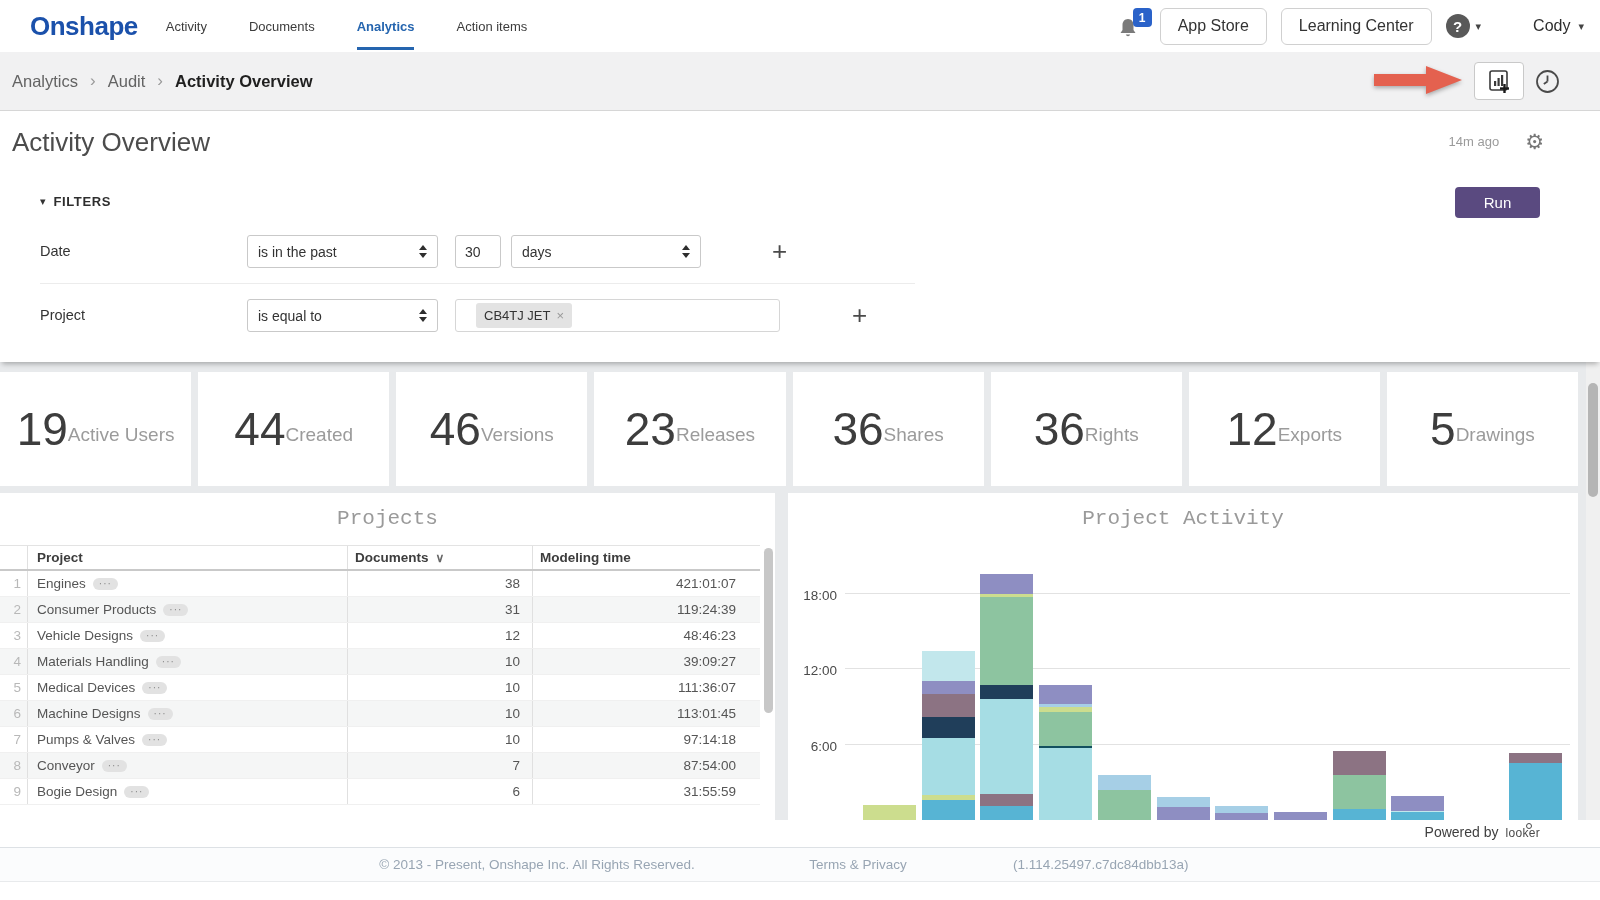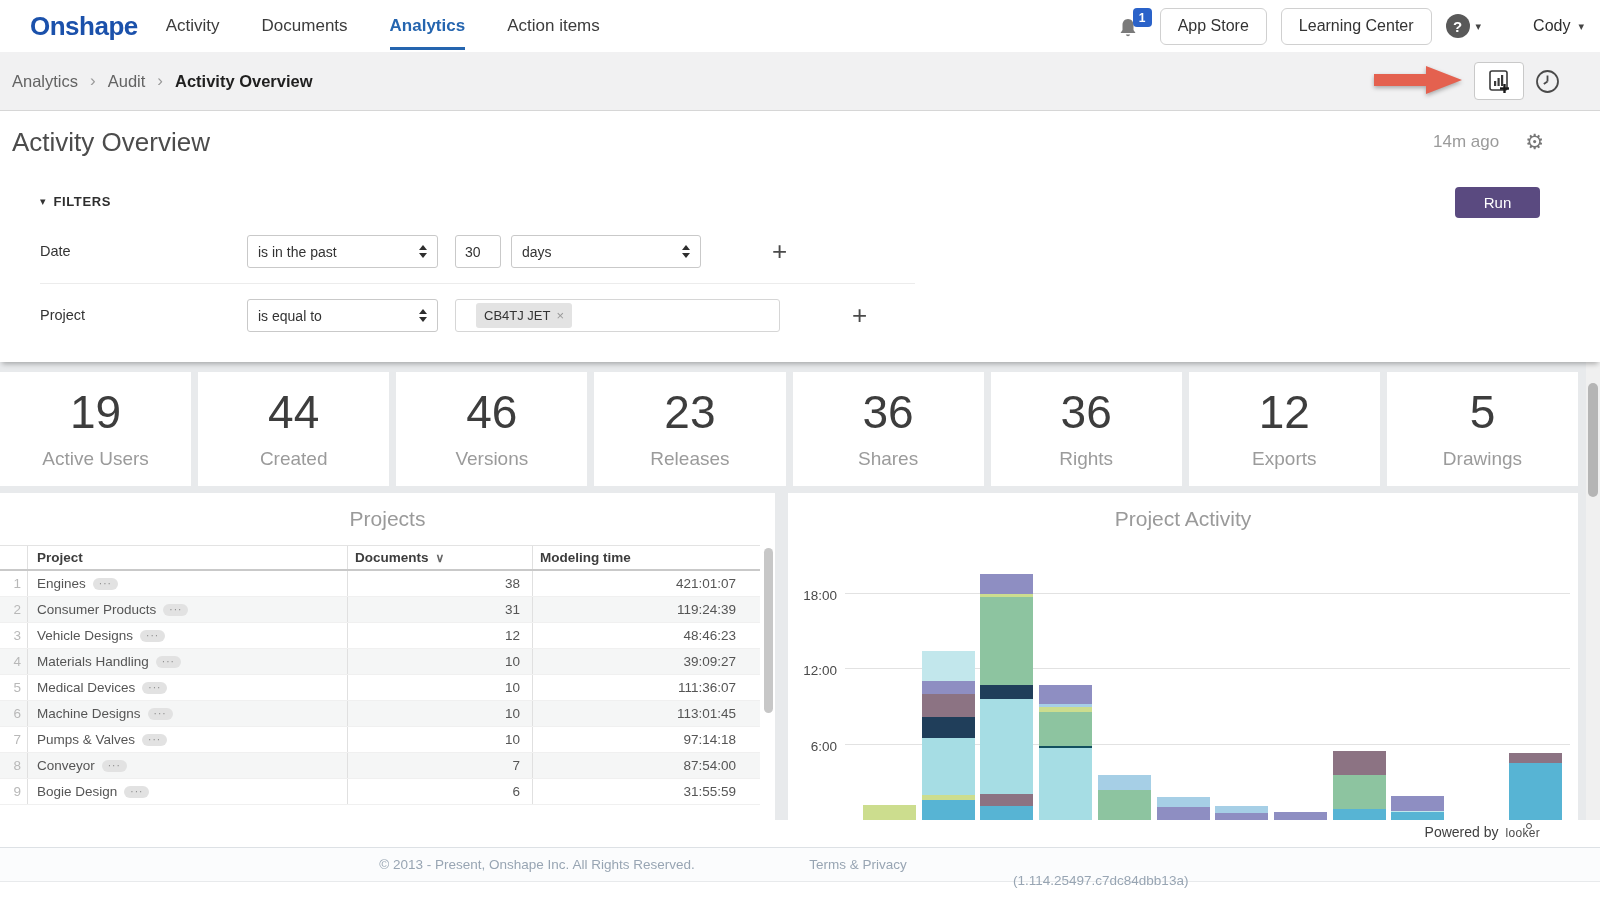--- a/index.html
+++ b/index.html
@@ -4,21 +4,21 @@
 <style>
   * { margin:0; padding:0; box-sizing:border-box; }
   html,body { width:1600px; height:900px; overflow:hidden; background:#fff;
     font-family:"Liberation Sans", sans-serif; }
   .page { position:relative; width:1600px; height:900px; background:#fff; }
 
   
   .topnav { position:absolute; left:0; top:0; width:1600px; height:52px; background:#fff; display:flex; align-items:center;padding-left:18px; }
   .logo { font-size:26px; font-weight:800; color:#1b51ab; margin-left:12px; letter-spacing:-0.5px; cursor:pointer; }
   .nav { display:flex; margin-left:28px; gap:42px; height:52px; align-items:center; }
-  .nav-item { font-size:17px; color:#3c3c3c; cursor:pointer; position:relative; height:52px; display:flex; align-items:center; }
+  .nav-item { font-size:13px; color:#3c3c3c; cursor:pointer; position:relative; height:52px; display:flex; align-items:center; }
   .nav-item.active { color:#2565af; font-weight:bold; }
   .nav-item.active::after { content:""; position:absolute; left:0; right:0; bottom:2px; height:3px; background:#2565af; }
   .topnav-right { position:absolute; right:16px; top:0; height:52px; display:flex; align-items:center; gap:14px; }
   .bell-wrap { position:relative; width:30px; height:32px; cursor:pointer; }
   .bell-wrap svg { position:absolute; left:0; top:6px; }
   .badge { position:absolute; right:-6px; top:-2px; min-width:19px; height:19px; background:#2a62c9; color:#fff;
     font-size:12px; font-weight:bold; border-radius:4px; display:flex; align-items:center; justify-content:center; padding:0 4px; }
   .top-btn { height:37px; background:#fff; border:1px solid #d0d0d0; border-radius:6px; padding:0 17px;
     font-size:16px; color:#333; font-family:inherit; cursor:pointer; }
   .help { width:24px; height:24px; border-radius:50%; background:#595959; color:#fff; font-size:15px; font-weight:bold;
@@ -37,21 +37,21 @@
   .crumb-actions { position:absolute; right:0; top:0; height:58px; }
   .arrow-annot { position:absolute; right:138px; top:13px; filter:drop-shadow(0 2px 2px rgba(0,0,0,0.3)); }
   .addlook-btn { position:absolute; right:76px; top:10px; width:50px; height:38px; background:#fff; border:1px solid #c9c9c9;
     border-radius:4px; display:flex; align-items:center; justify-content:center; cursor:pointer; }
   .clock-btn { position:absolute; right:40px; top:17px; width:25px; height:25px; background:transparent; border:none; cursor:pointer; }
 
   
   .title-row { position:absolute; left:0; top:111px; width:1600px; height:64px; background:#fff; }
   .page-title { font-size:26px; font-weight:400; color:#4c4c4c; position:absolute; left:12px; top:16px; }
   .title-right { position:absolute; right:56px; top:20px; display:flex; align-items:center; gap:26px; }
-  .last-run { font-size:17px; color:#9b9b9b; }
+  .last-run { font-size:13px; color:#9b9b9b; }
   .gear { font-size:21px; color:#777; cursor:pointer; line-height:1; }
   .title-divider { position:absolute; left:8px; right:8px; top:174px; height:1px; background:#e6e6e6; }
 
   
   .filters { position:absolute; left:0; top:175px; width:1600px; height:187px; background:#fff;
     box-shadow:0 4px 5px -2px rgba(0,0,0,0.28); z-index:2; }
   .filters-head { position:absolute; left:40px; top:19px; display:flex; align-items:center; gap:8px; cursor:pointer; }
   .filters-caret { font-size:11px; color:#333; }
   .filters-label { font-size:13px; font-weight:bold; color:#2e2e2e; letter-spacing:0.6px; }
   .run-btn { position:absolute; left:1455px; top:12px; width:85px; height:31px; background:#5a4a80; color:#fff;
@@ -69,28 +69,28 @@
   .plus-btn { position:absolute; top:1px; background:none; border:none; font-size:26px; font-weight:300; color:#4a4a4a; cursor:pointer; line-height:30px; }
   .filter-divider { position:absolute; left:40px; top:108px; width:875px; height:1px; background:#ececec; }
   .tag-box { position:absolute; left:455px; top:0; width:325px; height:33px; border:1px solid #d6d6d6; border-radius:3px;
     background:#fff; display:flex; align-items:center; padding:0 20px; cursor:text; }
   .chip { background:#e3e3e3; border-radius:3px; padding:5px 8px; font-size:13px; color:#333; display:flex; align-items:center; gap:6px; cursor:pointer; }
   .chip-x { color:#999; font-size:13px; cursor:pointer; }
 
   
   .dashboard { position:absolute; left:0; top:362px; width:1600px; height:458px; background:#e8eaec; }
   .stats { position:absolute; left:0; top:10px; width:1578px; height:114px; display:flex; gap:7px; }
-  .stat-card { flex:1; background:#fff; display:flex; flex-direction:column; align-items:center; justify-content:center; }
+  .stat-card { flex:1; background:#fff; display:flex; align-items:center; justify-content:center; }
   .stat-value { font-size:46px; font-weight:300; color:#3d3d3d; line-height:1.05; }
   .stat-label { font-size:19px; color:#9b9b9b; margin-top:11px; }
 
   .card { position:absolute; top:131px; height:327px; background:#fff; }
   .table-card { left:0; width:775px; }
   .chart-card { left:788px; width:790px; }
-  .card-title { text-align:center; font-size:21px; color:#9a9a9a; padding-top:14px; }
+  .card-title { text-align:center; font-size:21px; color:#9a9a9a; padding-top:14px;font-family:Liberation Mono, monospace; }
 
   
   .ptable { position:absolute; left:0; top:52px; width:760px; }
   .trow, .thead { display:flex; align-items:center; }
   .thead { height:26px; border-top:1px solid #e3e3e3; border-bottom:2px solid #c9c9c9; font-weight:bold; color:#3d3d3d; font-size:13.5px; }
   .trow { height:26px; font-size:13.5px; color:#555; border-bottom:1px solid #f0f0f0; }
   .trow.even { background:#f5f6f6; }
   .c-gutter { width:28px; text-align:right; padding-right:6px; color:#b8b8b8; border-right:1px solid #e0e0e0; align-self:stretch; display:flex; align-items:center; justify-content:flex-end; }
   .c-name { width:320px; padding-left:9px; display:flex; align-items:center; border-right:1px solid #e0e0e0; align-self:stretch; }
   .c-docs { width:185px; text-align:right; padding:0 12px 0 7px; border-right:1px solid #e0e0e0; align-self:stretch; display:flex; align-items:center; justify-content:flex-end; }
@@ -110,21 +110,21 @@
 
   
   .powered { position:absolute; left:0; top:820px; width:1600px; height:27px; background:#fff; }
   .powered-inner { position:absolute; right:60px; top:4px; font-size:14px; color:#3f3f3f; display:flex; align-items:baseline; gap:7px; }
   .looker { font-size:12px; color:#4a4a4a; letter-spacing:0.3px; position:relative; cursor:pointer; }
   .looker::after { content:""; position:absolute; top:-3px; right:8px; width:4px; height:4px; border:1px solid #4a4a4a; border-radius:50%; }
   .bottom-bar { position:absolute; left:0; top:847px; width:1600px; height:35px; background:#fbfcfd; border-top:1px solid #dde1e5; border-bottom:1px solid #e8eaec; }
   .bb-text { position:absolute; top:9px; font-size:13.5px; color:#98a5b3; white-space:nowrap; }
   .bb-copy { left:537px; transform:translateX(-50%); }
   .bb-terms { left:858px; transform:translateX(-50%); cursor:pointer; }
-  .bb-version { left:1013px;margin-top:16px; }
+  .bb-version { left:1013px; }
 
   
   .page-scrollbar { position:absolute; right:0; top:362px; width:14px; height:458px; background:#f0f0f0; }
   .page-scrollbar .thumb { position:absolute; left:2px; top:21px; width:10px; height:114px; background:#b5b5b5; border-radius:6px; cursor:grab; }
 </style>
 </head>
 <body>
 
 <div class="page">
 

